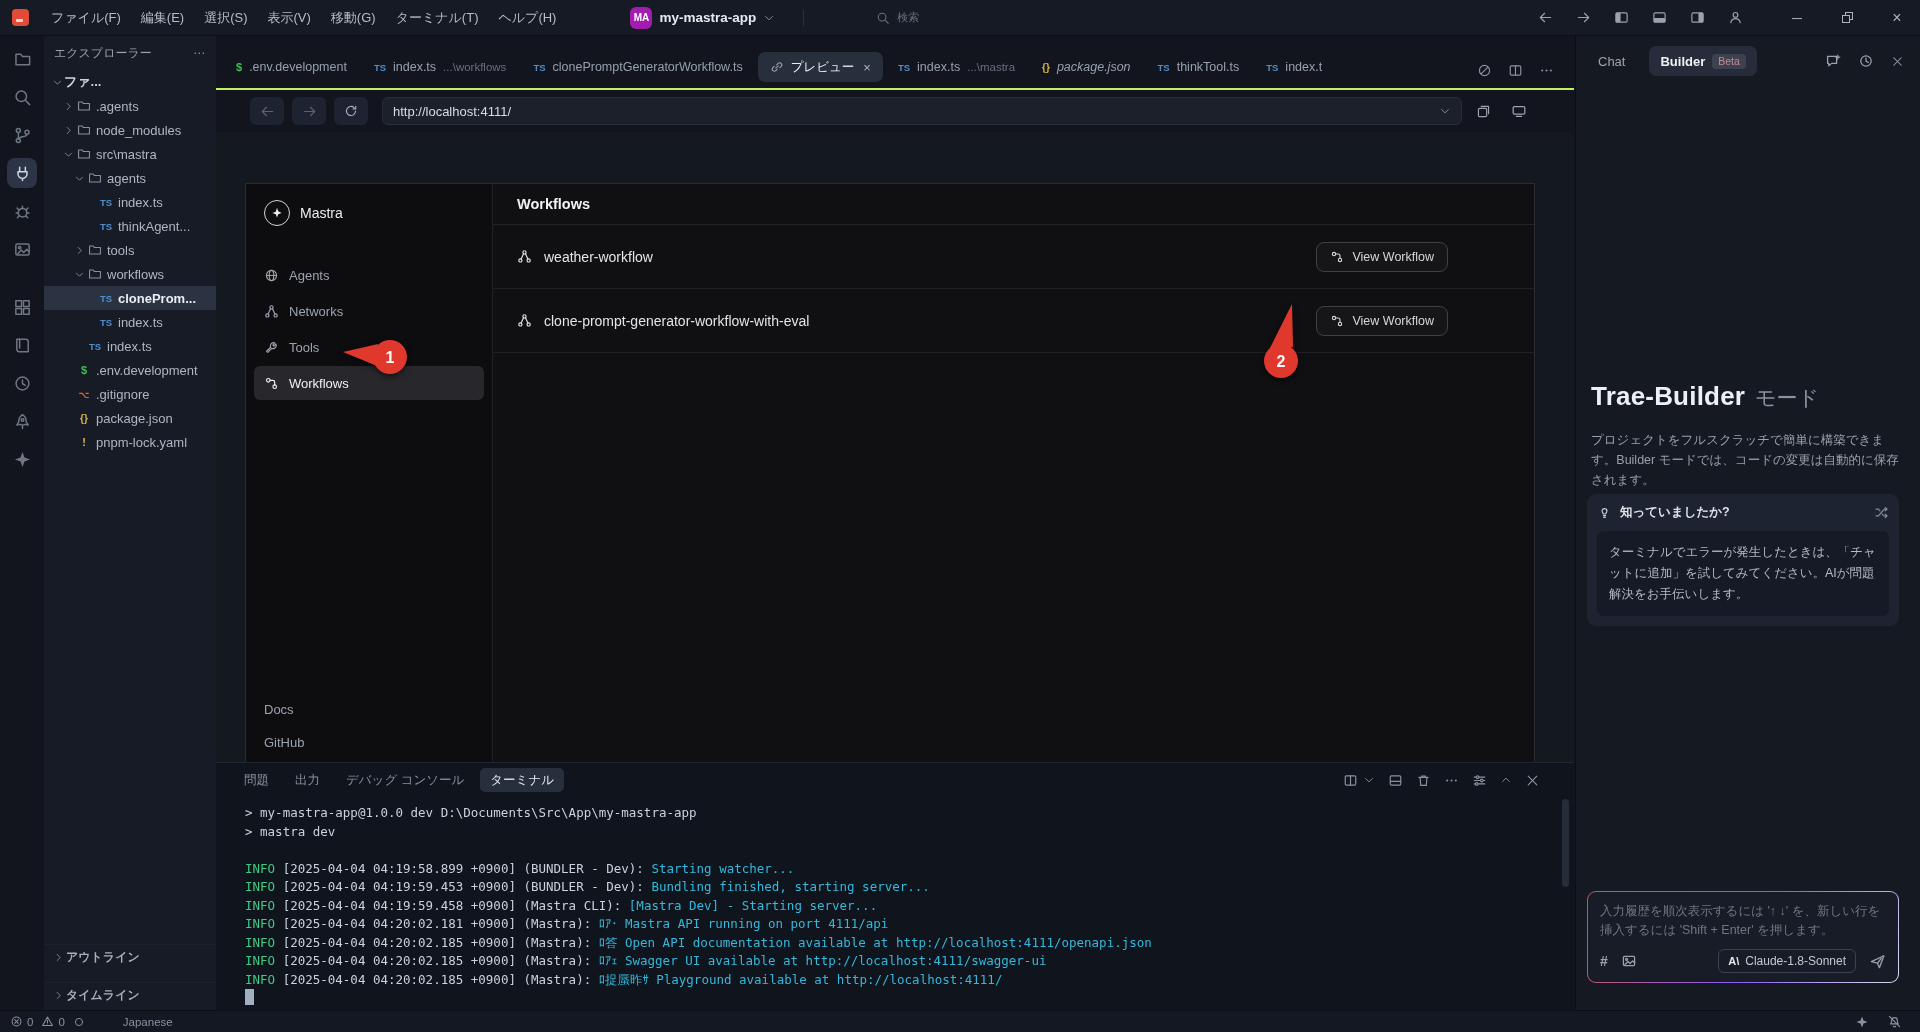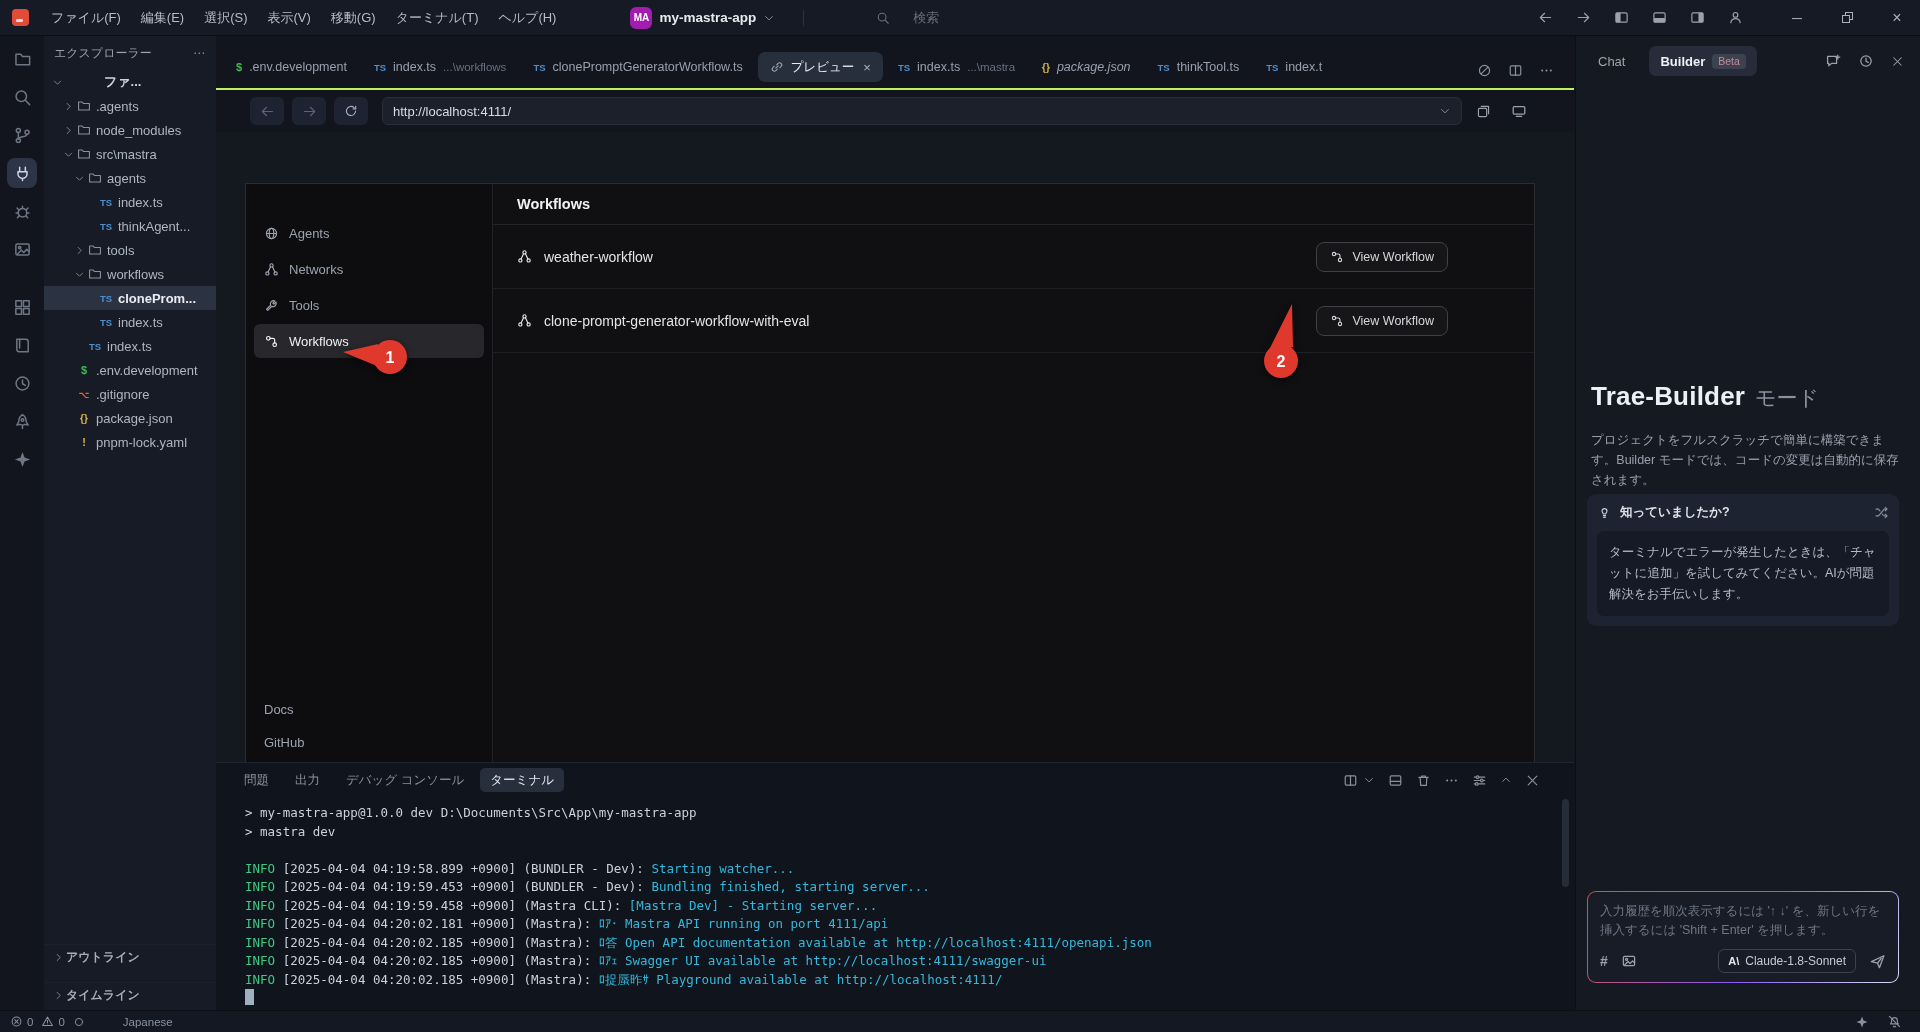--- a/index.html
+++ b/index.html
@@ -11,21 +11,21 @@
 
   
   #titlebar{position:absolute;left:0;top:0;width:1920px;height:36px;background:#151a24;border-bottom:1px solid #0b0e15;display:flex;align-items:center}
   .app-logo{width:17px;height:17px;border-radius:4px;background:#e14b38;margin:0 12px 0 12px;position:relative}
   .app-logo::after{content:"";position:absolute;left:4px;bottom:4px;width:7px;height:3px;background:#f6d7d2;border-radius:1px}
   .menu-item{font-size:13px;color:#b6bdc8;padding:0 10px;height:26px;line-height:26px;border-radius:5px;cursor:default}
   .tb-sep{width:1px;height:16px;background:#2a3140;margin:0 16px}
   .project-pill{display:flex;align-items:center;gap:7px;margin-left:64px}
   .ma-badge{width:22px;height:22px;border-radius:6px;background:#a21caf;color:#fff;font-size:10px;font-weight:bold;display:flex;align-items:center;justify-content:center}
   .project-name{font-size:13.5px;font-weight:bold;color:#e6eaf0}
-  .tb-search{display:flex;align-items:center;gap:23px;color:#69707d;font-size:13px;margin-left:56px}
+  .tb-search{display:flex;align-items:center;gap:7px;color:#69707d;font-size:11px;margin-left:56px}
   .tb-right{margin-left:auto;display:flex;align-items:center;gap:4px;padding-right:0}
   .tb-icon{width:34px;height:28px;display:flex;align-items:center;justify-content:center;color:#9aa2ae;border-radius:5px}
   .win-btn{width:46px;height:36px;display:flex;align-items:center;justify-content:center;color:#aab1bc;font-size:14px}
   .restore-glyph{position:relative;width:11px;height:11px}
   .restore-glyph i{position:absolute;border:1.2px solid #aab1bc;width:8px;height:8px;display:block}
   .restore-glyph i.b{left:0;bottom:0;background:#151a24}
   .restore-glyph i.f{right:0;top:0}
 
   
   #activitybar{position:absolute;left:0;top:36px;width:44px;height:974px;background:#12151d;display:flex;flex-direction:column;align-items:center;padding-top:8px}
@@ -304,21 +304,21 @@
         </span>
       </div>
     </div>
 
   <div id="sidebar">
     <div class="sb-header">
       <span>エクスプローラー</span>
       <span class="dots">⋯</span>
     </div>
     <div class="tree" id="file-tree">
-        <div class="tree-row" style="padding-left: 6px; gap: 40px;">
+        <div class="tree-row" style="padding-left: 6px;">
           <span class="chev ico">
             <svg viewBox="0 0 16 16" width="11" height="11" fill="none" stroke="currentColor" stroke-width="1.25" stroke-linecap="round" stroke-linejoin="round">
               <polyline points="3.5 6 8 10.5 12.5 6"></polyline>
             </svg>
           </span>
           <span style="font-weight: bold; color: rgb(201, 209, 219);">ファ...</span>
         </div>
         <div class="tree-row" style="padding-left: 17px;">
           <span class="chev ico">
             <svg viewBox="0 0 16 16" width="11" height="11" fill="none" stroke="currentColor" stroke-width="1.25" stroke-linecap="round" stroke-linejoin="round">
@@ -560,20 +560,28 @@
           <svg viewBox="0 0 16 16" width="16" height="16" fill="none" stroke="currentColor" stroke-width="1.25" stroke-linecap="round" stroke-linejoin="round">
             <rect x="2.2" y="3.6" width="11.6" height="7.6" rx="1.2"></rect>
             <line x1="5.4" y1="13.4" x2="10.6" y2="13.4"></line>
           </svg>
         </span>
     </div>
 
     <div id="preview-wrap">
       <div id="mastra">
         <div id="m-nav">
+          <div class="m-brand">
+            <span class="m-logo ico">
+                <svg viewBox="0 0 16 16" width="16" height="16" fill="none" stroke="currentColor" stroke-width="1.25" stroke-linecap="round" stroke-linejoin="round">
+                  <path d="M8 2.8l1.2 3.4L12.6 8l-3.4 1.2L8 12.6 6.8 9.2 3.4 8l3.4-1.2z" fill="currentColor" stroke="none"></path>
+                </svg>
+              </span>
+            <span>Mastra</span>
+          </div>
           <div class="m-items" id="mastra-nav-items">
               <div class="m-item">
                 <span class="ico">
                   <svg viewBox="0 0 16 16" width="15" height="15" fill="none" stroke="currentColor" stroke-width="1.25" stroke-linecap="round" stroke-linejoin="round">
                     <circle cx="8" cy="8" r="5.4"></circle>
                     <ellipse cx="8" cy="8" rx="2.4" ry="5.4"></ellipse>
                     <line x1="2.6" y1="8" x2="13.4" y2="8"></line>
                   </svg>
                 </span>
                 <span>Agents</span>

